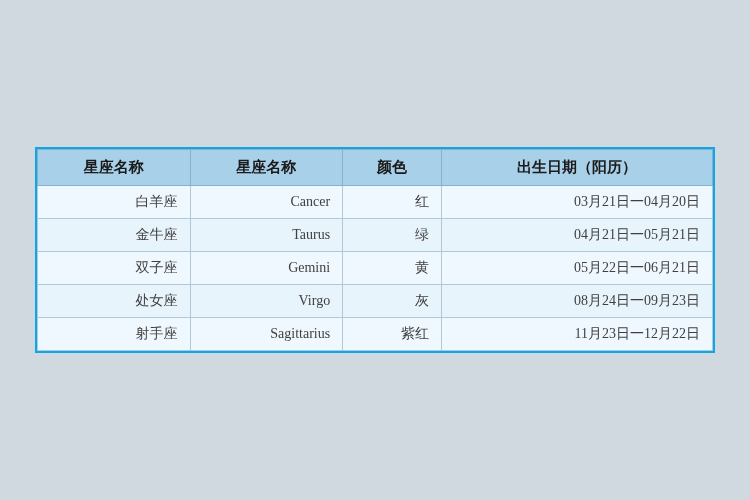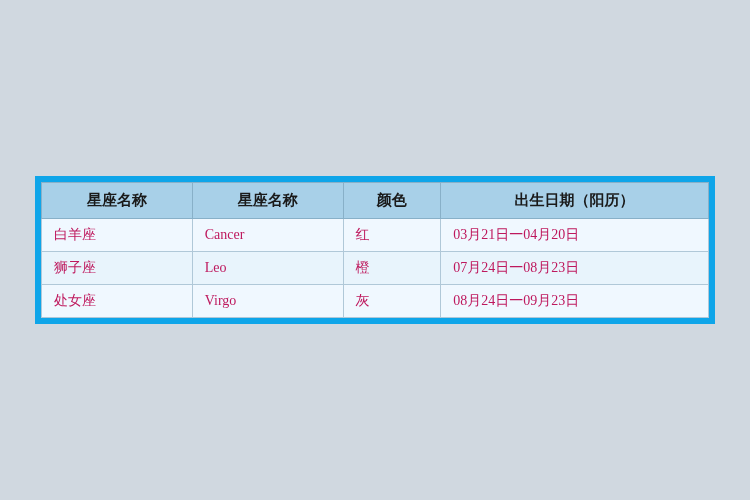--- a/index.html
+++ b/index.html
@@ -13,21 +13,21 @@
       height: 500px;
       background-color: #d0d8e0;
       display: flex;
       align-items: center;
       justify-content: center;
       font-family: "SimSun", "宋体", serif;
     }
 
     .table-container {
       background-color: #e8f0f8;
-      border: 6px solid #0ea5e9;
+      border: 2px solid #0ea5e9;
       width: 680px;
     }
 
     table {
       width: 100%;
       border-collapse: collapse;
     }
 
     th {
       background-color: #a8d0e8;
@@ -35,23 +35,23 @@
       padding: 8px 12px;
       text-align: center;
       font-size: 15px;
       font-weight: bold;
       color: #1a1a1a;
     }
 
     td {
       border: 1px solid #b0c8d8;
       padding: 7px 12px;
-      text-align: left;
+      text-align: right;
       font-size: 14px;
-      color: #be185d;
+      color: #404040;
       background-color: #f0f8ff;
     }
 
     tr:nth-child(even) td {
       background-color: #e8f4fc;
     }
   </style>
 </head>
 <body>
 
@@ -66,26 +66,38 @@
       </tr>
     </thead>
     <tbody id="table-body">
     <tr>
           <td>白羊座</td>
           <td>Cancer</td>
           <td>红</td>
           <td>03月21日一04月20日</td>
         </tr>
         <tr>
-          <td>狮子座</td>
-          <td>Leo</td>
-          <td>橙</td>
-          <td>07月24日一08月23日</td>
+          <td>金牛座</td>
+          <td>Taurus</td>
+          <td>绿</td>
+          <td>04月21日一05月21日</td>
+        </tr>
+        <tr>
+          <td>双子座</td>
+          <td>Gemini</td>
+          <td>黄</td>
+          <td>05月22日一06月21日</td>
         </tr>
         <tr>
           <td>处女座</td>
           <td>Virgo</td>
           <td>灰</td>
           <td>08月24日一09月23日</td>
         </tr>
+        <tr>
+          <td>射手座</td>
+          <td>Sagittarius</td>
+          <td>紫红</td>
+          <td>11月23日一12月22日</td>
+        </tr>
       </tbody>
   </table>
 </div>
 
 </body></html>

